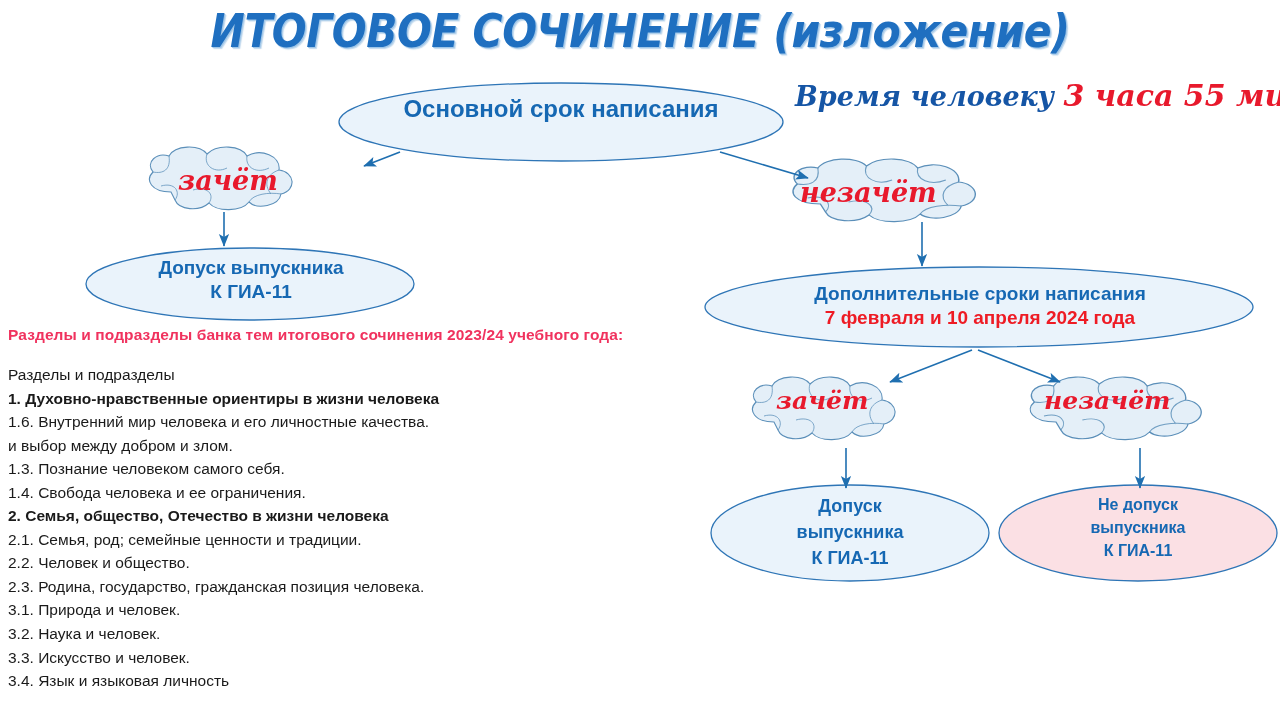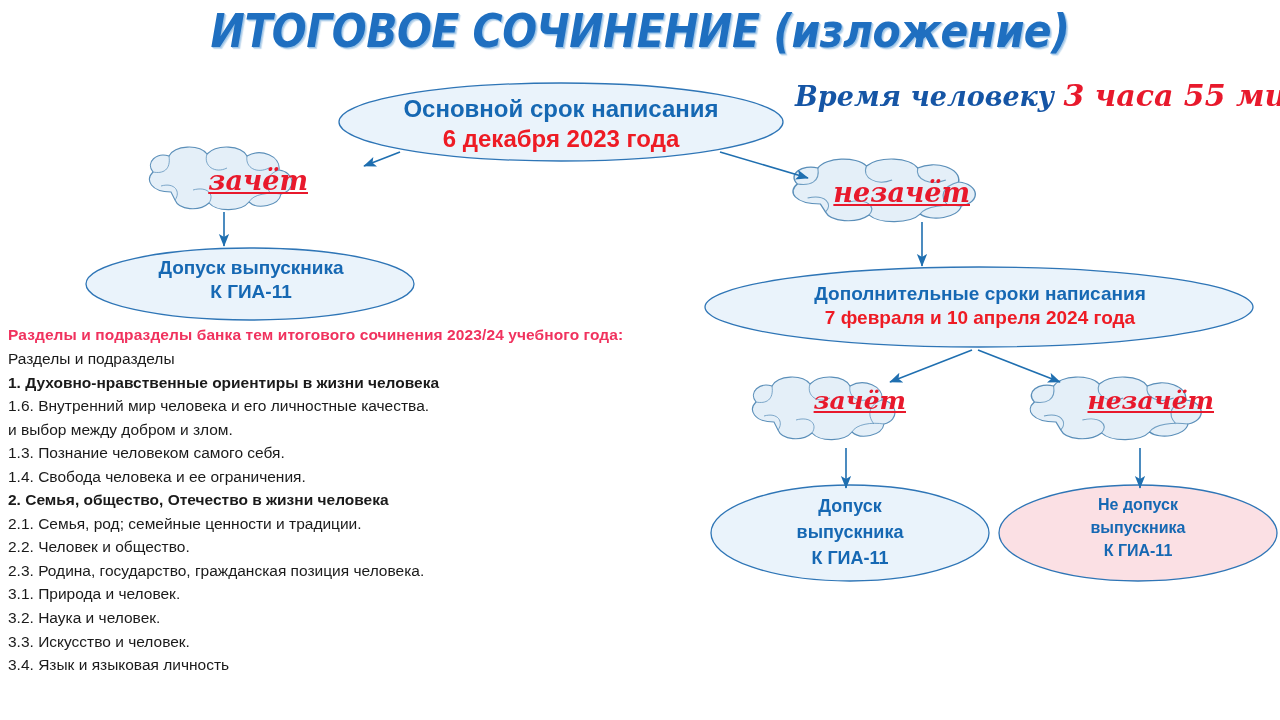--- a/index.html
+++ b/index.html
@@ -92,41 +92,40 @@
   }
 
   
   .cloud-label {
     position: absolute;
     font-family: "DejaVu Serif", serif;
     font-style: italic;
     font-weight: bold;
     color: #e8192c;
     white-space: nowrap;
-    text-align: right;
-    text-decoration: underline;
+    text-align: left;
   }
   #cloud-zachet1-label  { left: 178px; top: 165px; width: 130px; font-size: 27px; }
   #cloud-nezachet1-label{ left: 800px; top: 177px; width: 170px; font-size: 27px; }
   #cloud-zachet2-label  { left: 776px; top: 386px; width: 130px; font-size: 25px; }
   #cloud-nezachet2-label{ left: 1044px; top: 386px; width: 170px; font-size: 25px; }
 
   
   #sections-block {
     left: 8px; top: 326px;
     width: 690px;
     font-family: "Liberation Sans", sans-serif;
     font-size: 15.5px;
     color: #1a1a1a;
   }
   #sections-block .heading {
     color: #f0325e;
     font-weight: bold;
     font-size: 15.5px;
-    margin-bottom: 3px;
+    margin-bottom: 19px;
     white-space: nowrap;
     letter-spacing: 0.1px;
   }
   #sections-block .line {
     line-height: 1.52;
     white-space: nowrap;
   }
   #sections-block .line.bold { font-weight: bold; }
 </style>
 </head>
@@ -212,21 +211,20 @@
 
 <div id="title" class="abs">ИТОГОВОЕ СОЧИНЕНИЕ (изложение)</div>
 
 <div id="duration-note" class="abs">
   <span class="blue">Время человеку</span>
   <span class="red">3 часа 55 минут</span>
 </div>
 
 <div id="ellipse-main-text" class="node-text">
   <div class="l1">Основной срок написания</div>
-  <div class="l2">6 декабря 2023 года</div>
 </div>
 
 <div id="ellipse-dopusk-text" class="node-text">
   <div class="lb">Допуск выпускника</div>
   <div class="lb">К ГИА-11</div>
 </div>
 
 <div id="ellipse-extra-text" class="node-text">
   <div class="l1">Дополнительные сроки написания</div>
   <div class="l2">7 февраля и 10 апреля 2024 года</div>

